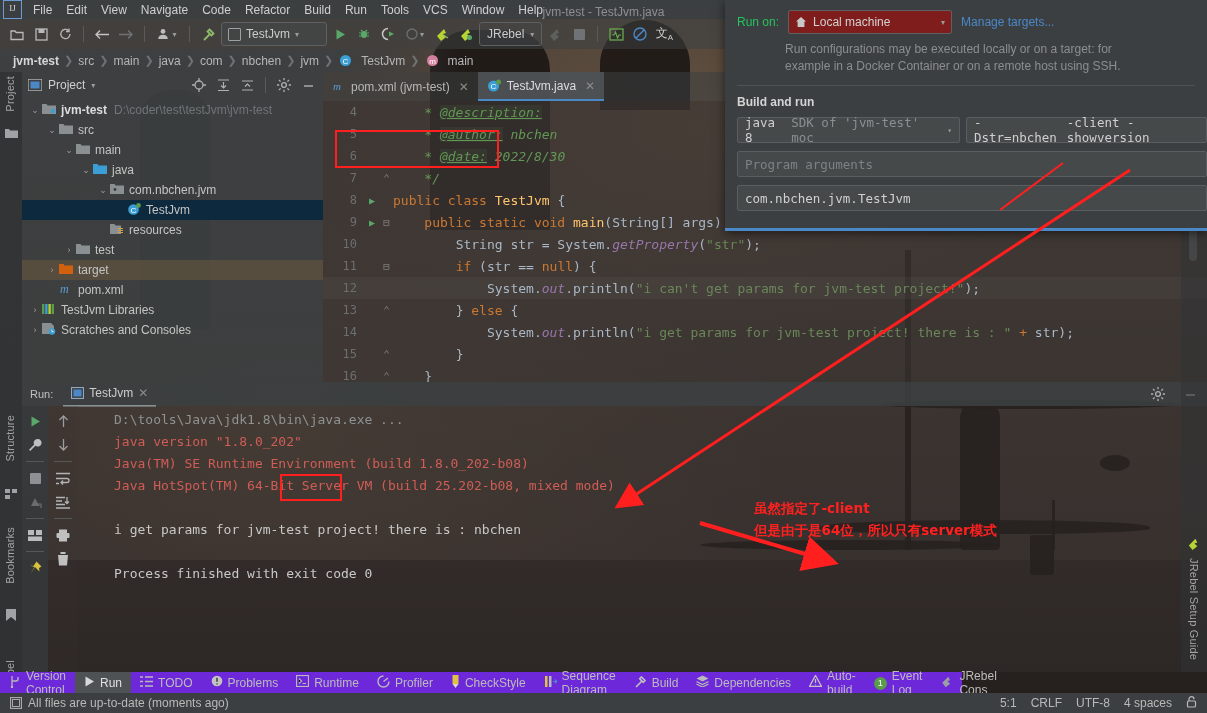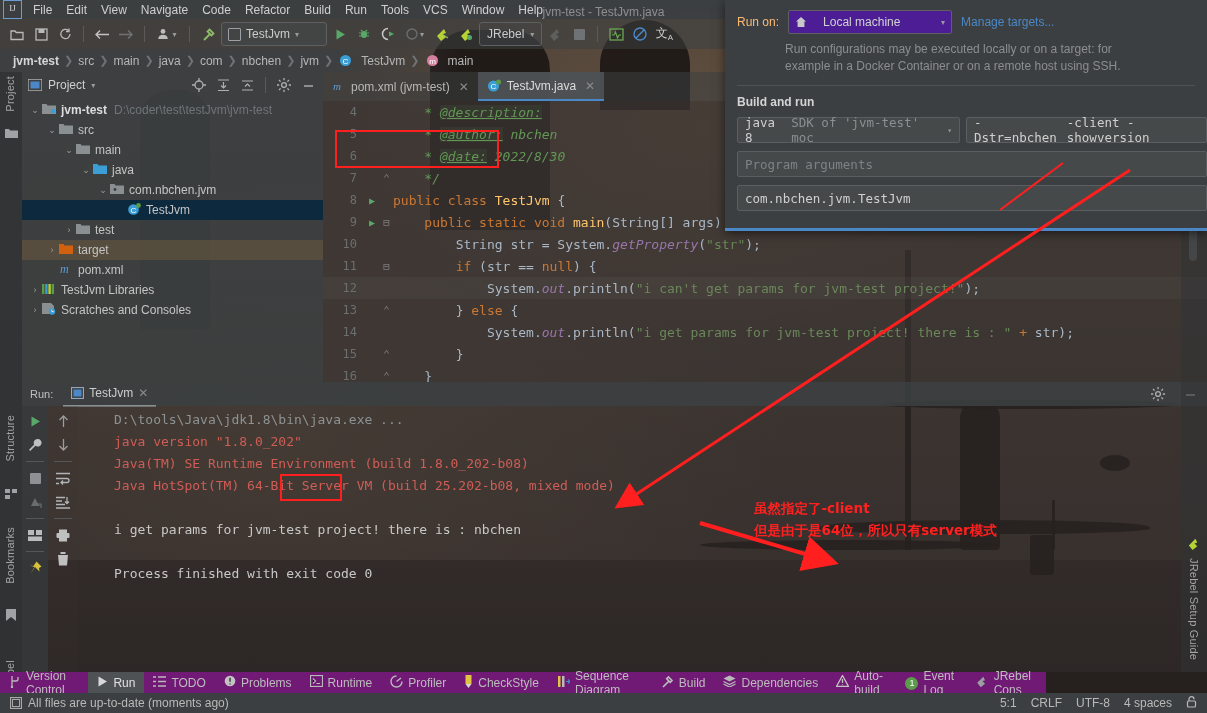--- a/index.html
+++ b/index.html
@@ -84,23 +84,23 @@
   .kw{color:#cc7832;} .str{color:#6a8759;} .cmt{color:#629755;font-style:italic;}
   .ann{color:#629755;font-style:italic;text-decoration:underline;background:rgba(70,90,60,.22);}
   .fn{color:#ffc66d;} .mth{color:#9876aa;font-style:italic;} .txt{color:#a9b7c6;}
   .cl.cur{background:rgba(255,255,255,.035);}
   #escroll{position:absolute;right:10px;top:55px;width:8px;height:105px;background:#5d5d5d;border-radius:4px;}
 
   
   #runcfg{position:absolute;left:725px;top:0;width:482px;height:231px;background:#3c3f41;z-index:50;
     box-shadow:0 2px 10px rgba(0,0,0,.55);}
   #runcfg .row1{display:flex;align-items:center;gap:9px;padding:10px 12px 0 12px;}
-  #runcfg .lbl{font-size:12px;color:#fdba74;}
-  .mcombo{height:22px;min-width:150px;display:flex;align-items:center;gap:16px;padding:0 6px;
-    border:1px solid #5e6163;border-radius:2px;background:#4c1d95;color:#d2d2d2;font-size:12px;}
+  #runcfg .lbl{font-size:12px;color:#22c55e;}
+  .mcombo{height:22px;min-width:150px;display:flex;align-items:center;gap:6px;padding:0 6px;
+    border:1px solid #5e6163;border-radius:2px;background:#7f1d1d;color:#d2d2d2;font-size:12px;}
   .mcombo .sp{flex:1;}
   .link{color:#4a88c7;font-size:12px;}
   #runcfg .hint{padding:7px 12px 0 60px;font-size:12px;color:#8b8e90;line-height:17px;}
   #runcfg hr{border:0;border-top:1px solid #4f5254;margin:10px 12px 0 12px;}
   #runcfg .sec{padding:9px 12px 0 12px;font-size:12px;color:#d4d4d4;font-weight:bold;}
   #runcfg .frow{display:flex;gap:6px;padding:8px 0 0 12px;}
   .field{height:24px;display:flex;align-items:center;padding:0 7px;background:#45494a;
     border:1px solid #5a5e60;border-radius:2px;font-size:12.5px;color:#d0d0d0;}
   .field.ph{color:#7d8285;}
   .sdkfield{width:207px;gap:4px;}
@@ -127,21 +127,21 @@
   .cline{height:22px;font-size:13px;color:#cf5d56;white-space:pre;}
   .cline.white{color:#c8c8c8;}
   .cline.grey{color:#8d9294;}
   #serverbox{position:absolute;left:280px;top:474px;width:58px;height:23px;border:2px solid #ff1f1f;z-index:62;}
 
   
   #rightrail{position:absolute;right:0;top:72px;width:26px;bottom:41px;background:rgba(49,51,53,.55);z-index:28;
     display:flex;flex-direction:column;align-items:center;}
 
   
-  #statusstrip{position:absolute;left:0;bottom:20px;width:1046px;height:21px;background:#701a75;
+  #statusstrip{position:absolute;left:0;bottom:20px;width:962px;height:21px;background:#6d28d9;
     display:flex;align-items:center;z-index:45;margin-top:28px;}
   .sbtn{display:flex;align-items:center;gap:5px;padding:0 9px;height:21px;font-size:12px;color:#bcbcbc;}
   .sbtn.active{background:#4e5254;color:#e0e0e0;}
   #statusbar{position:absolute;left:0;bottom:0;width:1207px;height:20px;background:#3c3f41;
     display:flex;align-items:center;z-index:45;font-size:12px;color:#b9b9b9;}
   #statusbar .sp{flex:1;}
   #statusbar .si{padding:0 7px;}
 
   
   #overlay{position:absolute;inset:0;z-index:70;pointer-events:none;}
@@ -456,20 +456,29 @@
         <span style="width:91px;flex:none;"></span>
         <span class="arrow"></span>
         <span class="fico"><svg width="14" height="14" viewBox="0 0 14 14">
             <circle cx="6.5" cy="7.5" r="5.3" fill="#3b9fd6"></circle>
             <text x="6.5" y="10.7" font-size="8" fill="#fff" text-anchor="middle" font-family="Liberation Sans">C</text>
             <circle cx="11.5" cy="3.5" r="2.4" fill="#5a9c4a"></circle>
           </svg></span>
         <span style="">TestJvm</span>
       </div>
       <div class="trow">
+        <span style="width:74px;flex:none;"></span>
+        <span class="arrow"></span>
+        <span class="fico"><svg width="14" height="12" viewBox="0 0 14 12">
+            <path d="M0 1h4.5l1 1.5H11V11H0z" fill="#8a8f91"></path>
+            <path d="M8 5.5h5M8 7.5h5M8 9.5h5" stroke="#d6a447" stroke-width="1.2"></path>
+          </svg></span>
+        <span style="">resources</span>
+      </div>
+      <div class="trow">
         <span style="width:40px;flex:none;"></span>
         <span class="arrow">›</span>
         <span class="fico"><svg width="14" height="12" viewBox="0 0 14 12">
             <path d="M0 1h4.5l1 1.5H14V11H0z" fill="#8a8f91"></path>
           </svg></span>
         <span style="">test</span>
       </div>
       <div class="trow hl">
         <span style="width:23px;flex:none;"></span>
         <span class="arrow">›</span>

